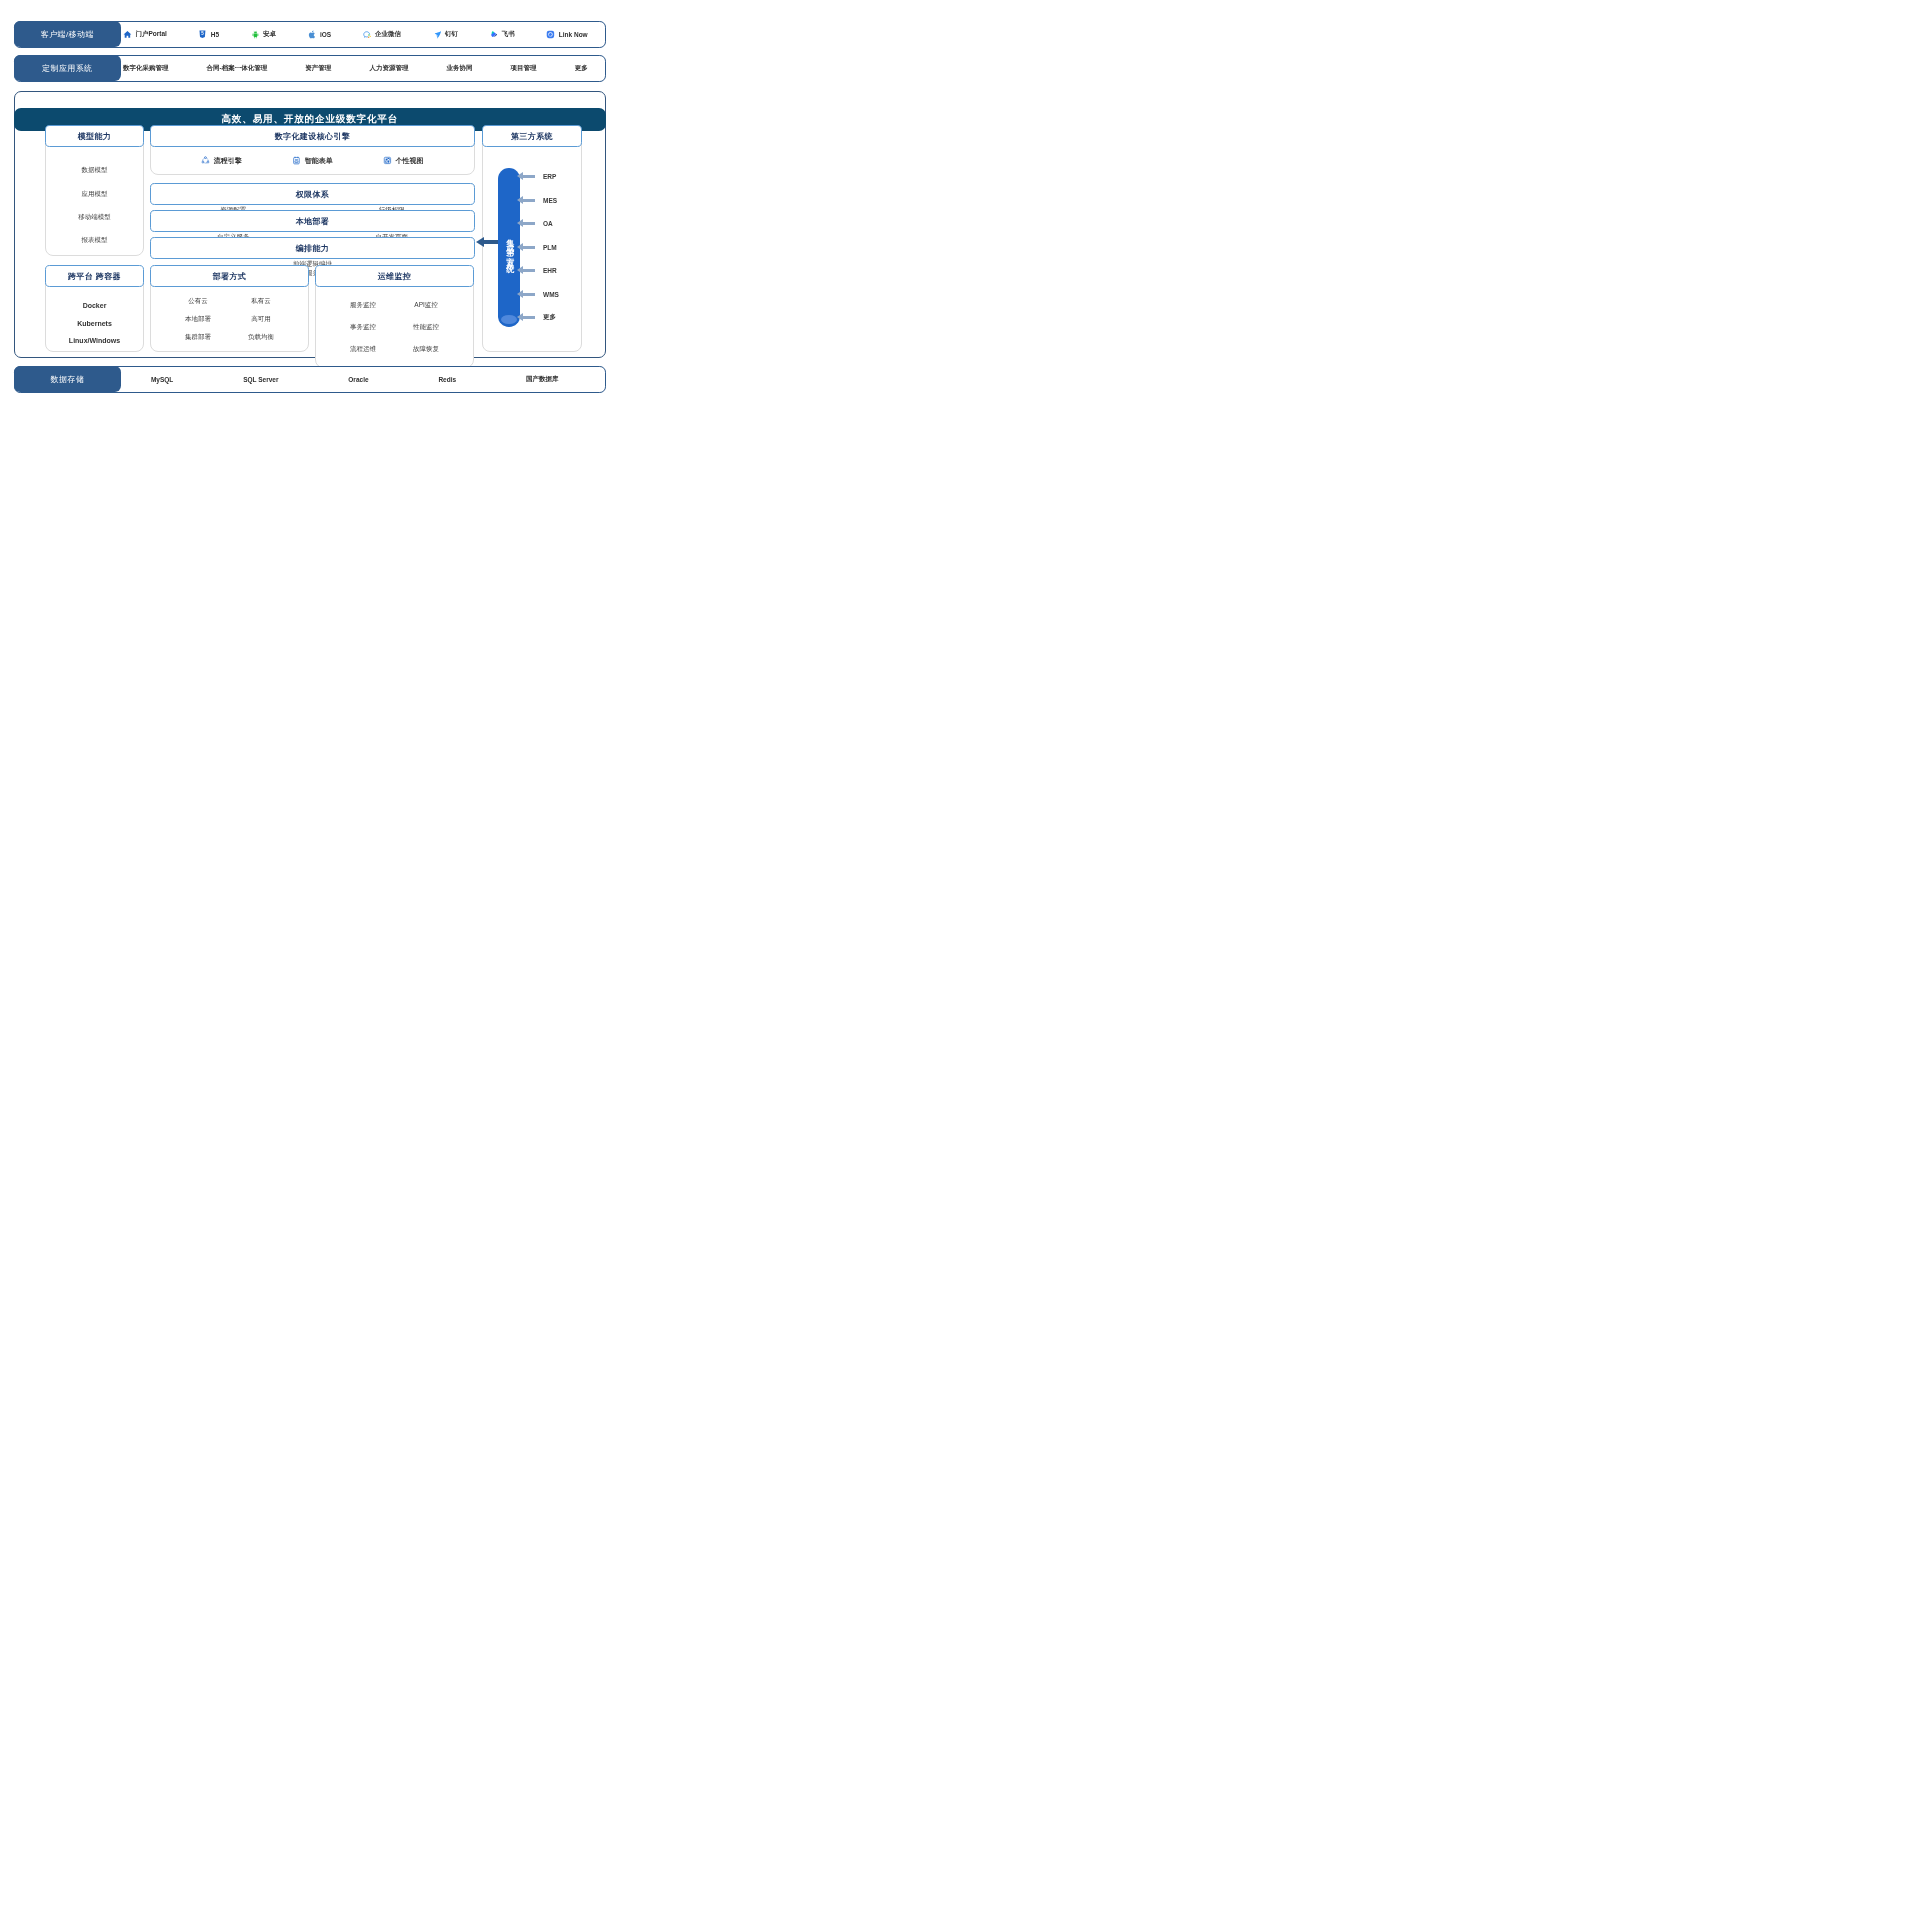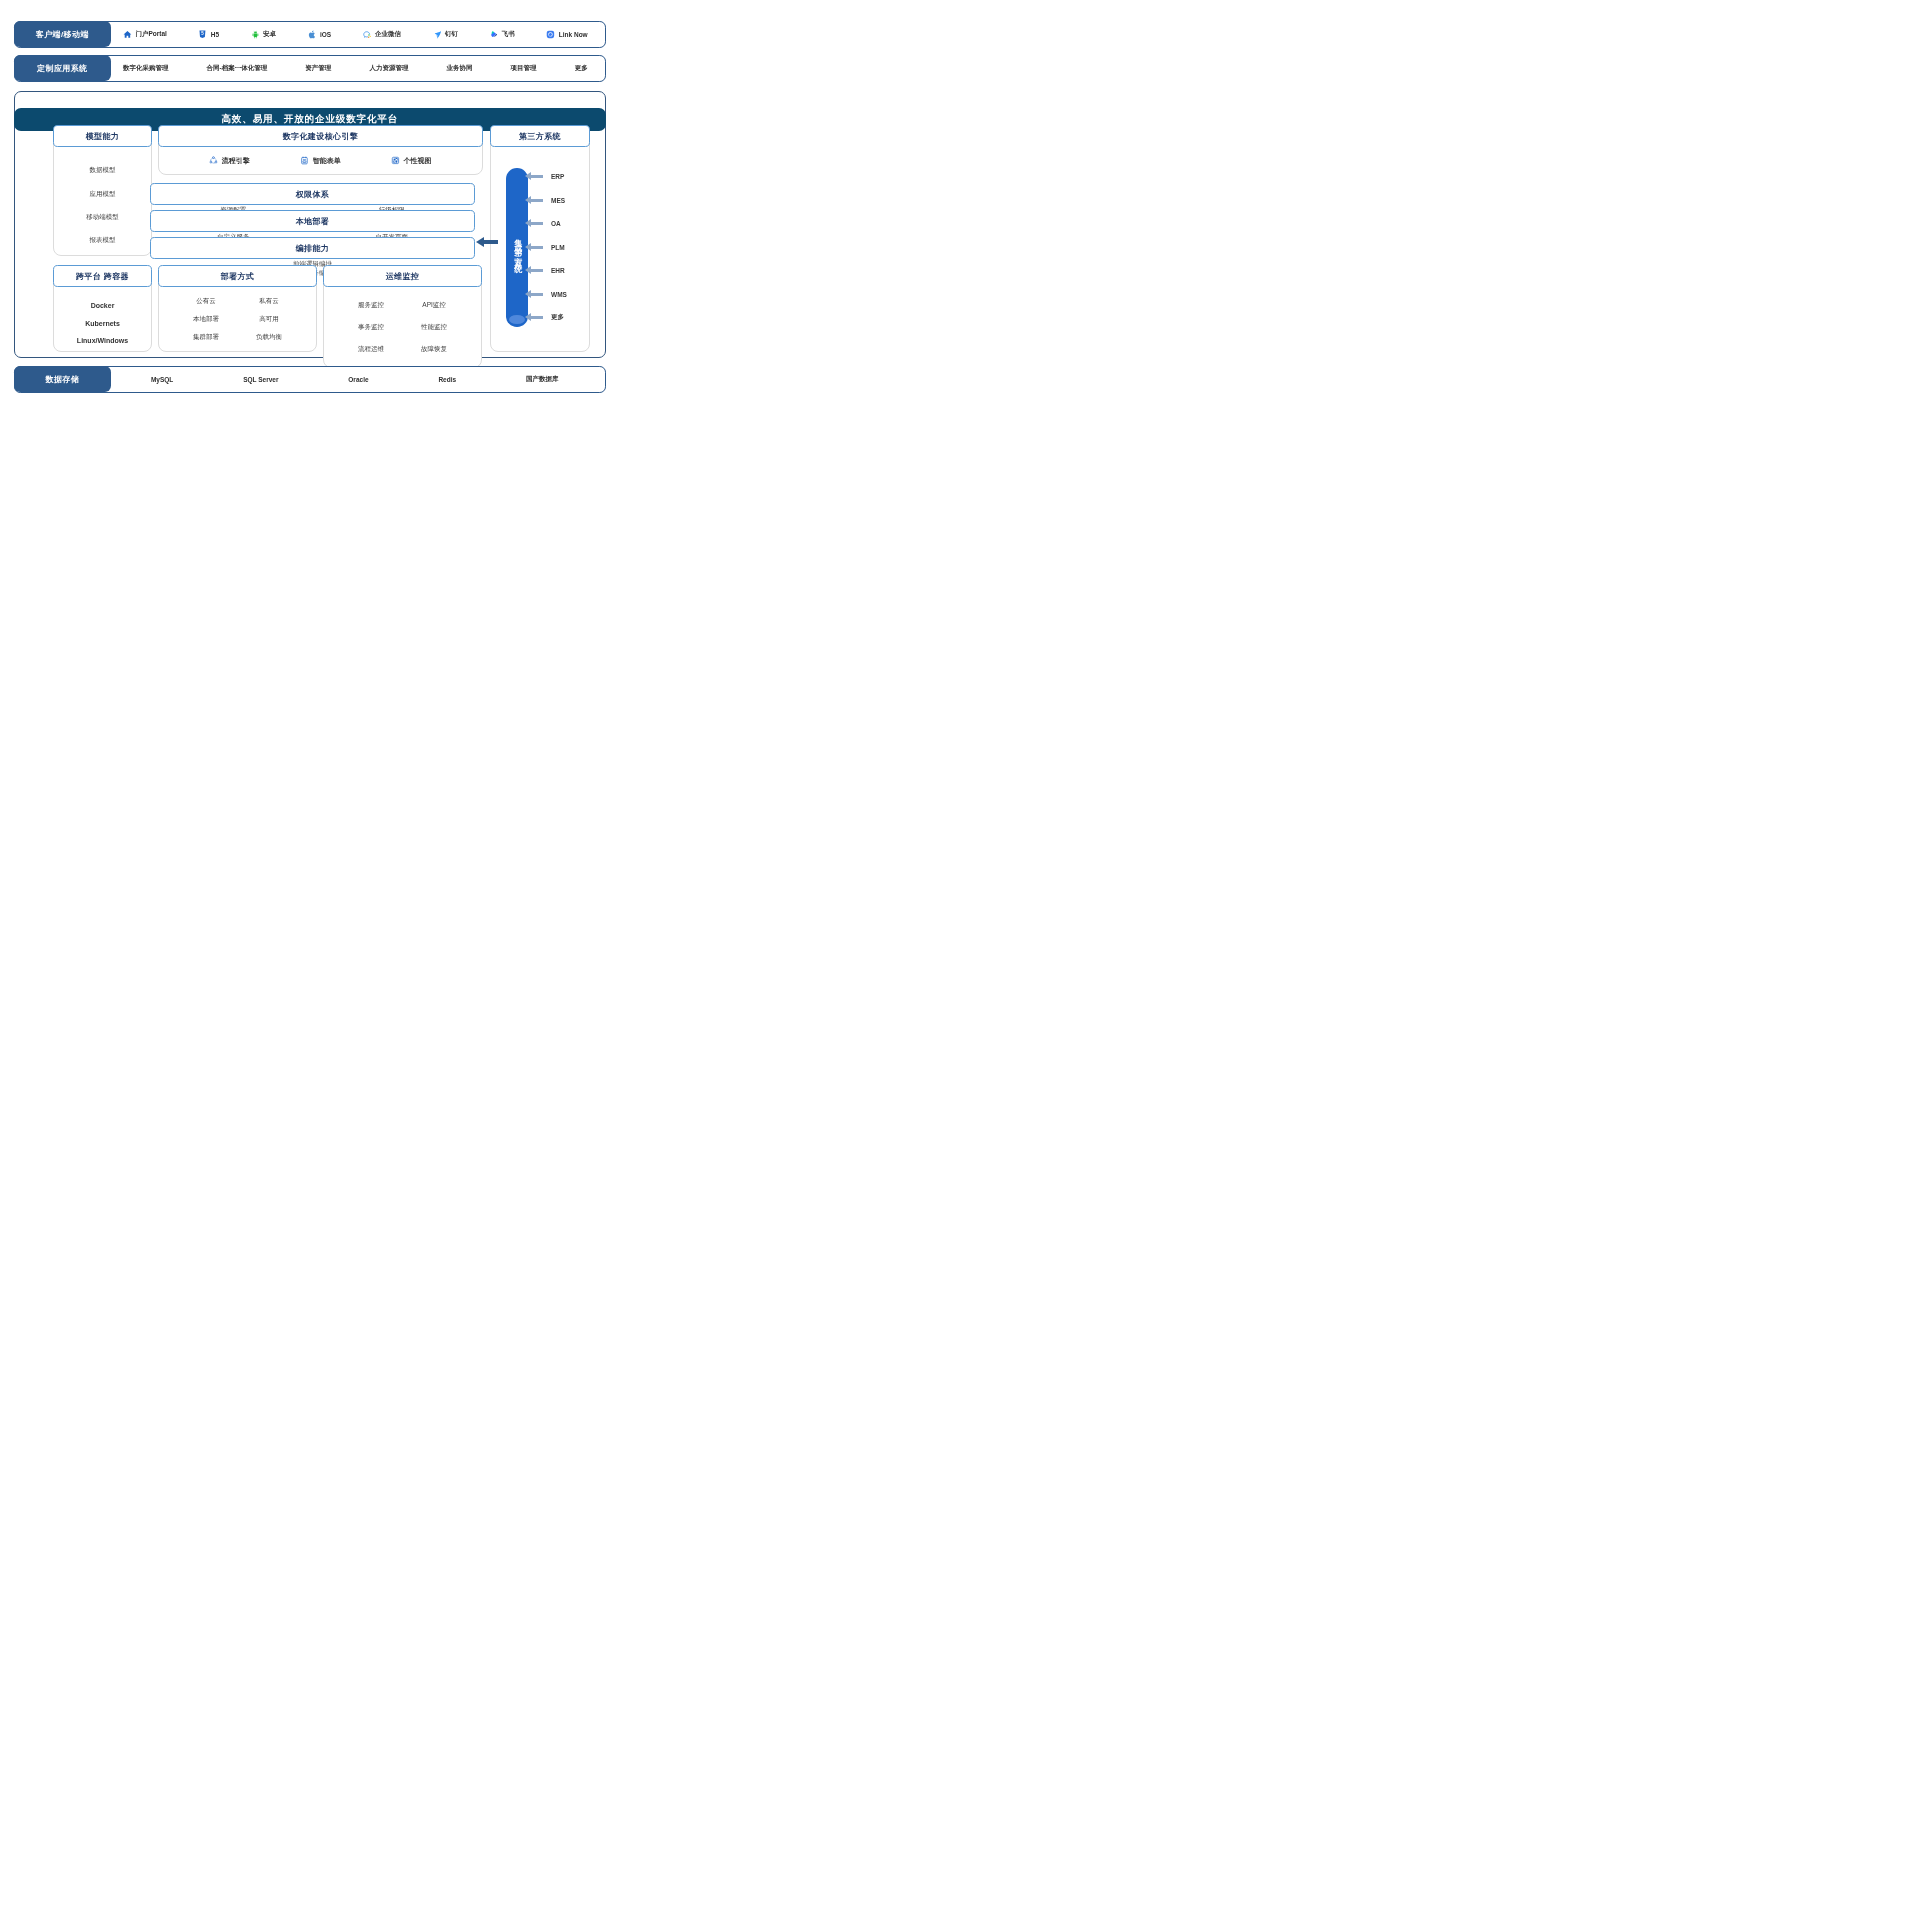--- a/index.html
+++ b/index.html
@@ -5,40 +5,40 @@
   html,body{margin:0;padding:0;background:#fff;}
   body{font-family:"Liberation Sans","DejaVu Sans",sans-serif;}
   .canvas{position:relative;width:616px;height:421px;background:#fff;overflow:hidden;}
 
   
   .band{position:absolute;left:14px;width:592px;height:26.6px;background:#fff;
         border:1.2px solid #2E5A8C;border-radius:6.2px;box-sizing:border-box;}
   #clients-band{top:21px;}
   #apps-band{top:55px;}
   #storage-band{top:366px;}
-  .band-pill{position:absolute;left:-1.2px;top:-1.2px;width:97px;height:26.6px;
+  .band-pill{position:absolute;left:-1.2px;top:-1.2px;width:107px;height:26.6px;
         background:#2E5A8C;border-radius:6.2px;display:flex;align-items:center;justify-content:center;
-        color:#fff;font-size:8px;font-weight:700;letter-spacing:0.4px;}
+        color:#fff;font-size:8px;font-weight:400;letter-spacing:0.4px;}
   .band-items{position:absolute;left:108px;right:17.3px;top:0;height:100%;
         display:flex;align-items:center;justify-content:space-between;}
   .band-items.spread{justify-content:space-around;left:101px;right:11.6px;}
   .client-item{display:flex;align-items:center;gap:3.5px;}
   .item-label{font-size:6.5px;font-weight:600;color:#2f2f2f;white-space:nowrap;}
   .icon{display:inline-flex;width:8.9px;height:8.9px;flex:0 0 auto;}
   .icon svg{width:100%;height:100%;}
 
   
   .platform{position:absolute;left:14px;top:91px;width:592px;height:267px;
         border:1.2px solid #33567E;border-radius:7px;background:#fff;box-sizing:border-box;}
   .platform-header{position:absolute;left:-1.2px;top:-1.2px;width:592px;height:23.5px;
         background:#0c4a6e;border-radius:7px;display:flex;align-items:center;justify-content:center;
         color:#fff;font-size:9.6px;font-weight:700;letter-spacing:0.8px;box-sizing:border-box;margin-top:17px;}
 
   
-  .card{position:absolute;background:#fff;border:0.8px solid #DCDCDC;border-radius:8px;box-sizing:border-box;margin-left:8px;}
+  .card{position:absolute;background:#fff;border:0.8px solid #DCDCDC;border-radius:8px;box-sizing:border-box;}
   .card-pill{position:absolute;left:-0.8px;top:-0.8px;width:calc(100% + 1.5px);height:21.6px;
         background:#fff;border:1.2px solid #5B9BD5;border-radius:4.6px;box-sizing:border-box;
         display:flex;align-items:center;justify-content:center;
         color:#1F3864;font-size:8px;font-weight:700;letter-spacing:0.4px;white-space:nowrap;}
   .card-body{position:absolute;left:0;top:21.6px;right:0;bottom:0;}
   .stack{display:flex;flex-direction:column;align-items:center;justify-content:space-evenly;height:100%;}
   .grid2{display:grid;grid-template-columns:1fr 1fr;align-content:space-evenly;justify-items:center;height:100%;padding:0 3.1px;}
   .grid1{display:flex;flex-direction:column;align-items:center;justify-content:space-evenly;height:100%;}
   .card-item{font-size:6.5px;color:#3A3A3A;font-weight:500;white-space:nowrap;}
   .card-item.latin{font-weight:600;color:#333;font-size:7px;}

